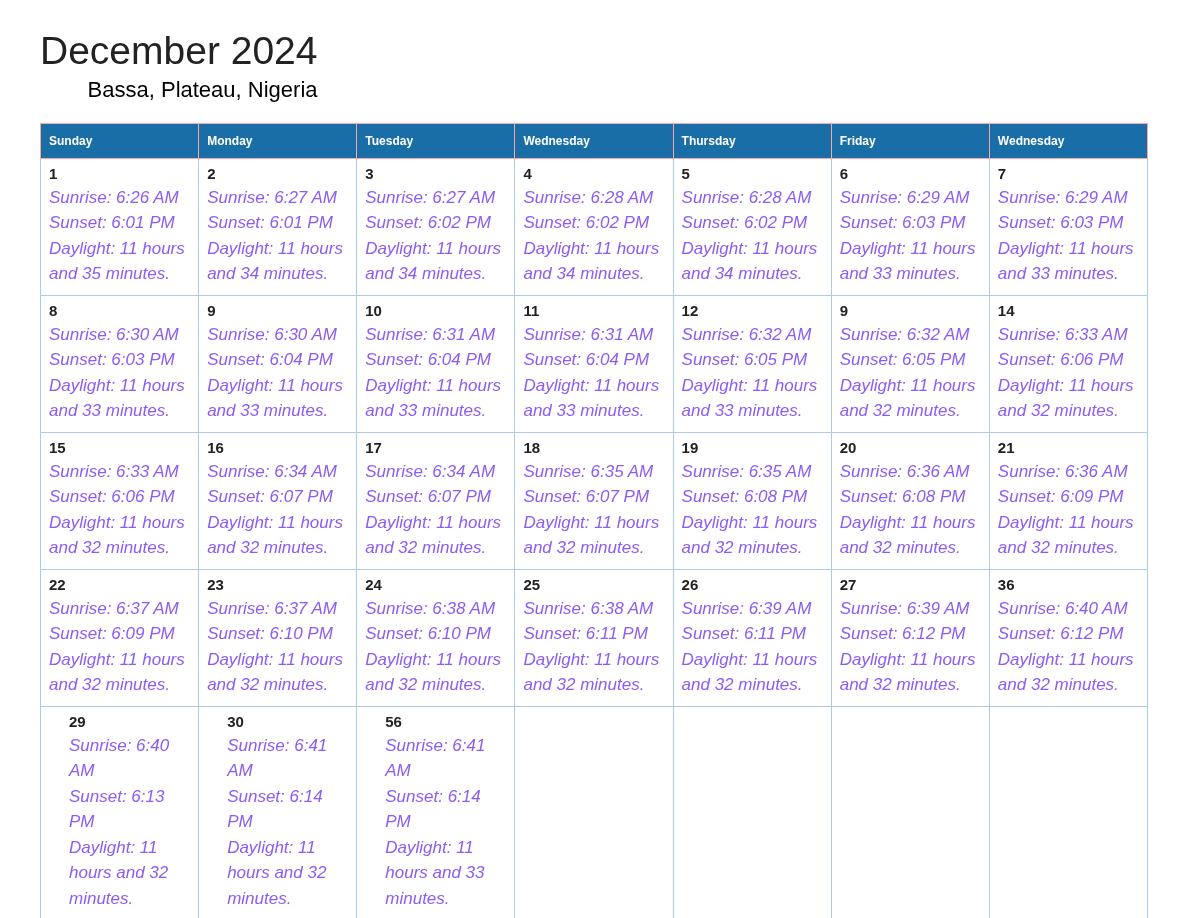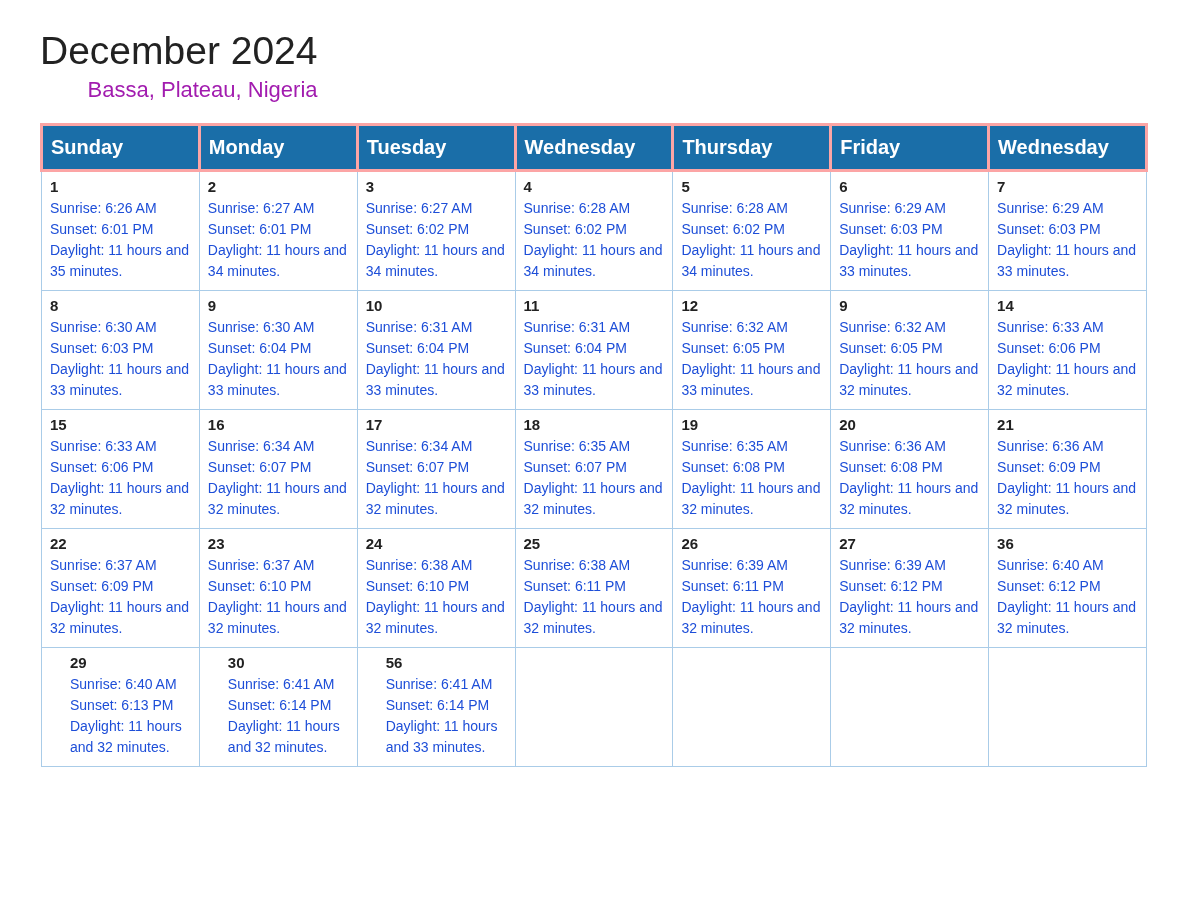--- a/index.html
+++ b/index.html
@@ -51,55 +51,56 @@
       text-align: right;
     }
     .month-title {
       font-size: 39px;
       font-weight: normal;
       color: #222;
       line-height: 1.1;
     }
     .location {
       font-size: 22px;
-      color: #a21caf;
+      color: #000000;
       margin-top: 4px;
     }
     table {
       width: 100%;
       border-collapse: collapse;
       table-layout: fixed;
     }
     thead tr th {
       background-color: #1a6ea8;
       color: #ffffff;
-      font-size: 20px;
+      font-size: 12px;
       font-weight: bold;
       padding: 10px 8px;
       text-align: left;
-      border: 3px solid #fca5a5;
+      border: 1px solid #fca5a5;
     }
     tbody tr td {
       vertical-align: top;
       padding: 6px 8px 8px 8px;
       border: 1px solid #aacce8;
       font-size: 13px;
       color: #222;
       height: 115px;
     }
     tbody tr td .day-num {
       font-size: 15px;
       font-weight: bold;
       display: block;
       margin-bottom: 3px;
     }
     tbody tr td .day-info {
-      font-size: 14px;
+      font-size: 17px;
       line-height: 1.5;
-      color: #1d4ed8;
+      color: #8b5cf6;
+      font-style: italic;
     }
     tbody tr:last-child td {
       border-bottom: 1px solid #aacce8;
       padding-left: 28px;
     }
     .logo-wrapper {
       display: flex;
       align-items: center;
     }
     .logo-text-group {

